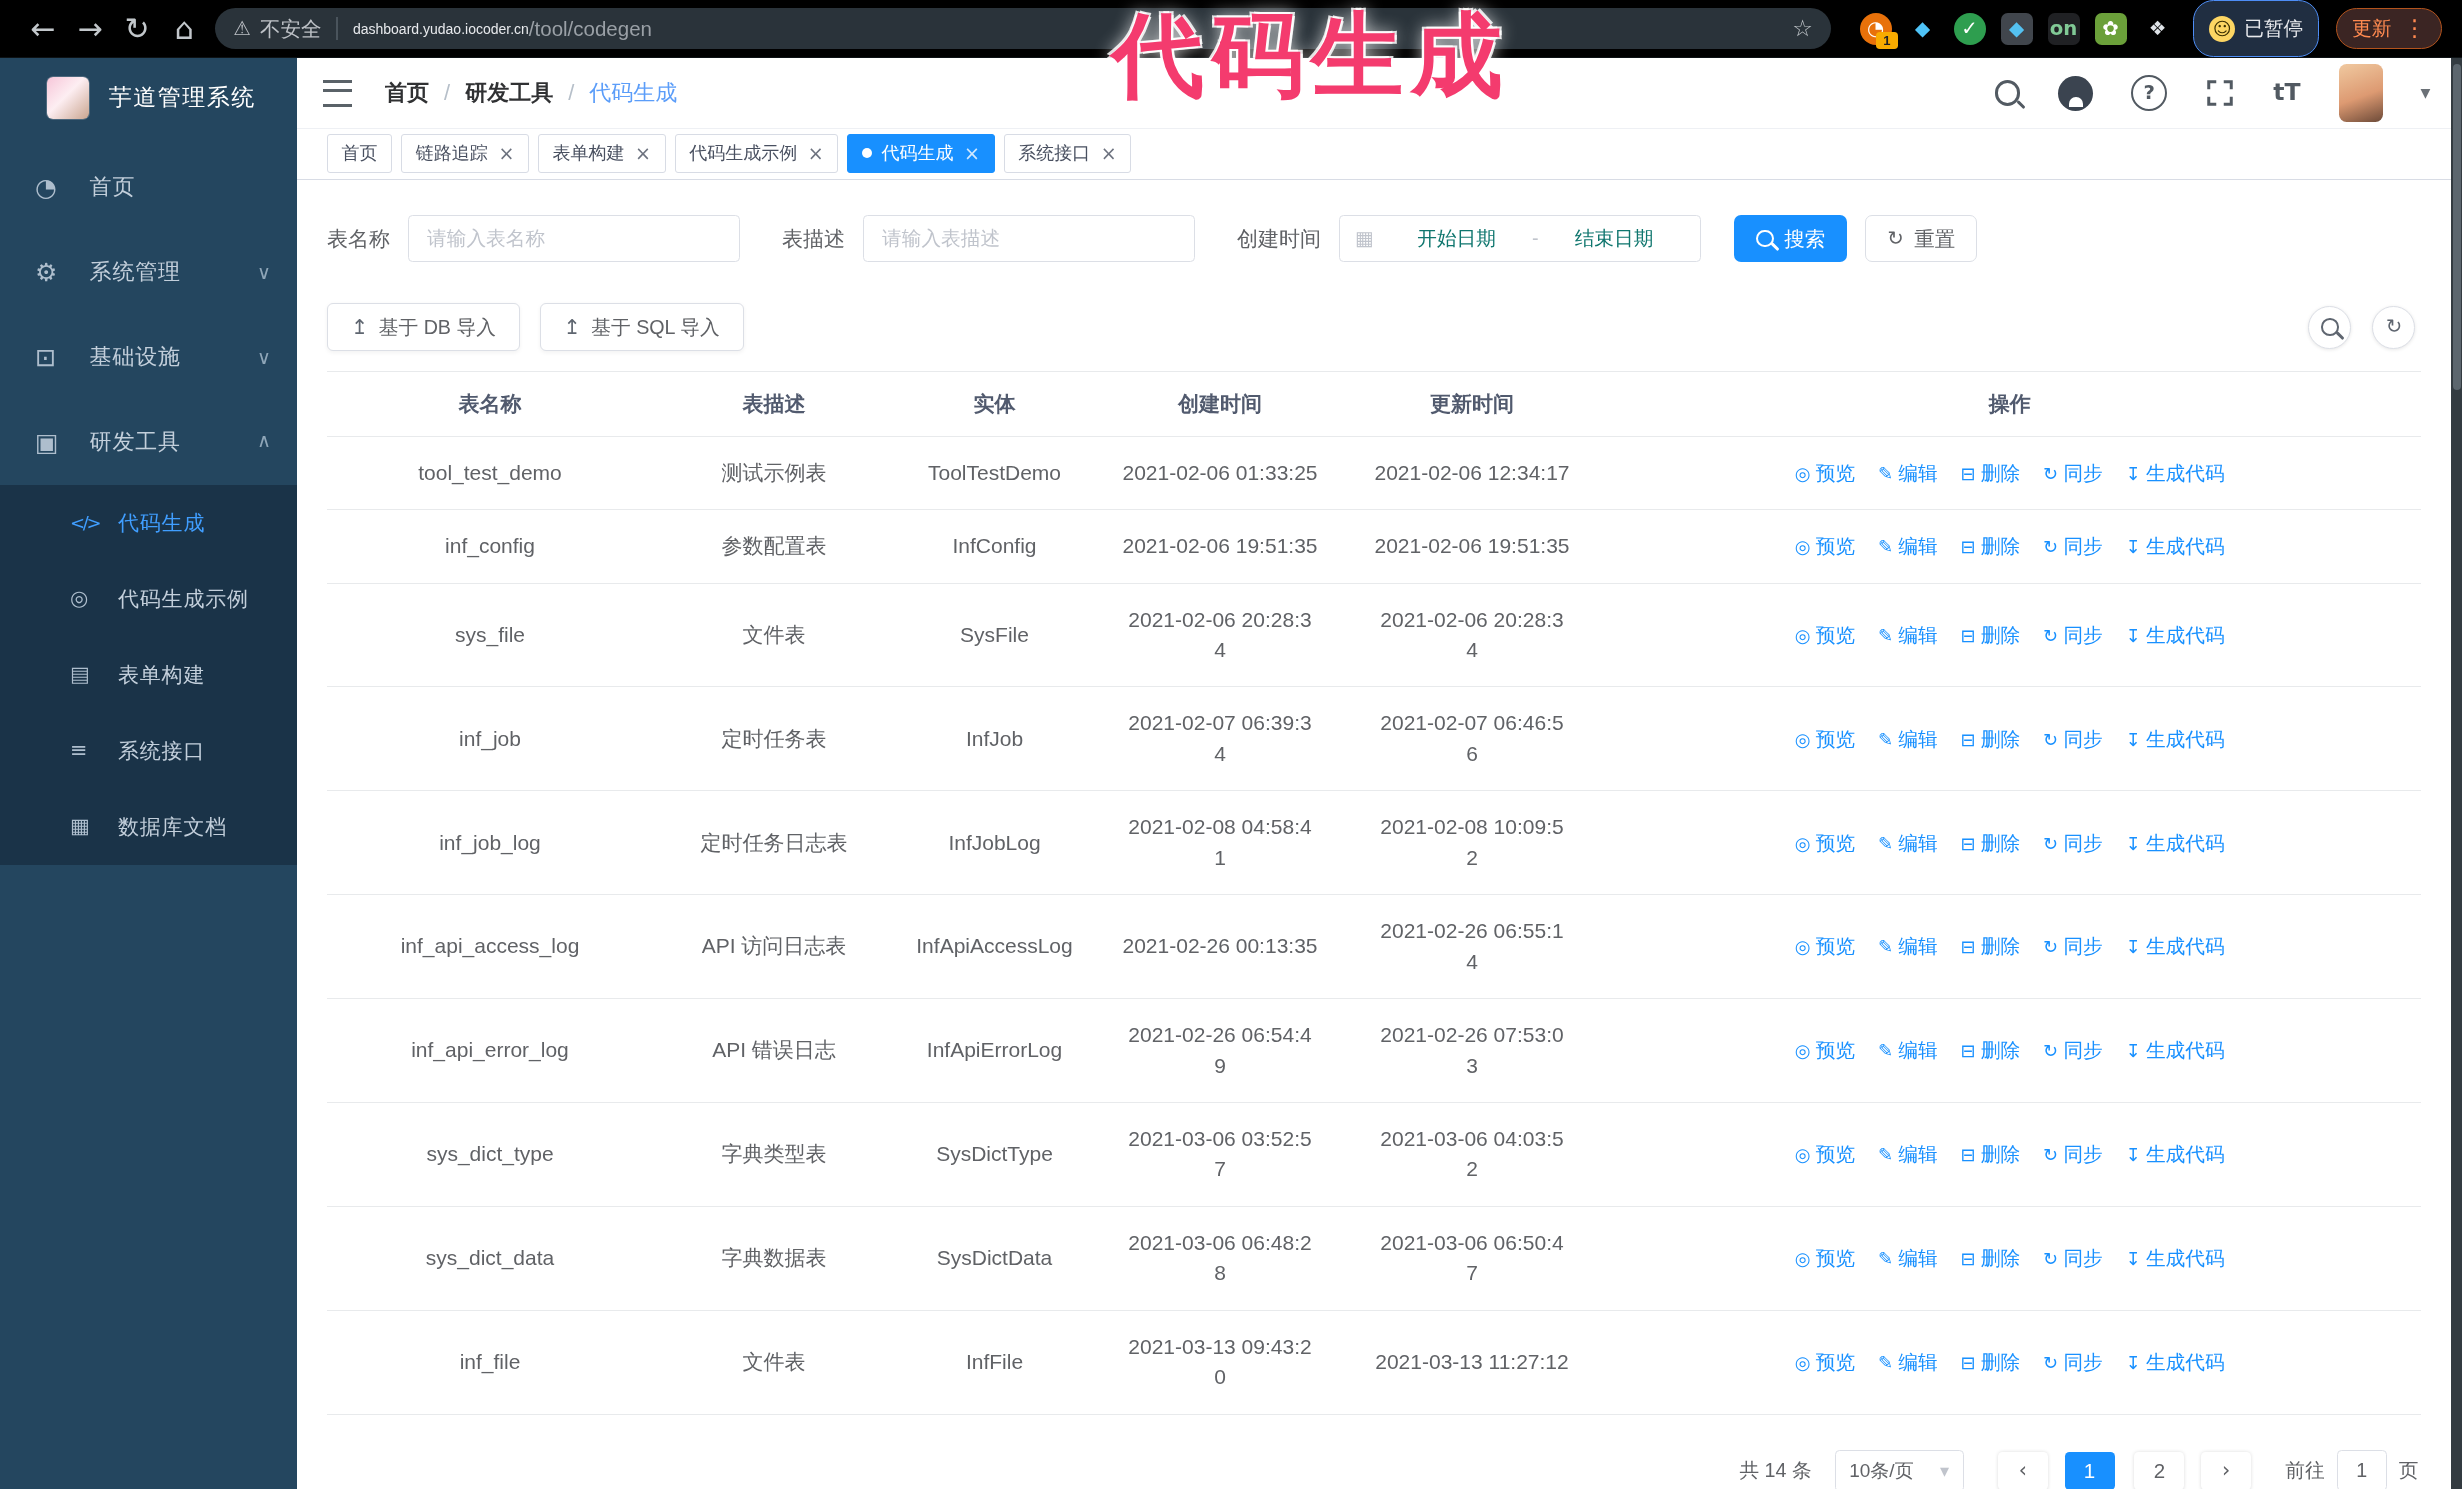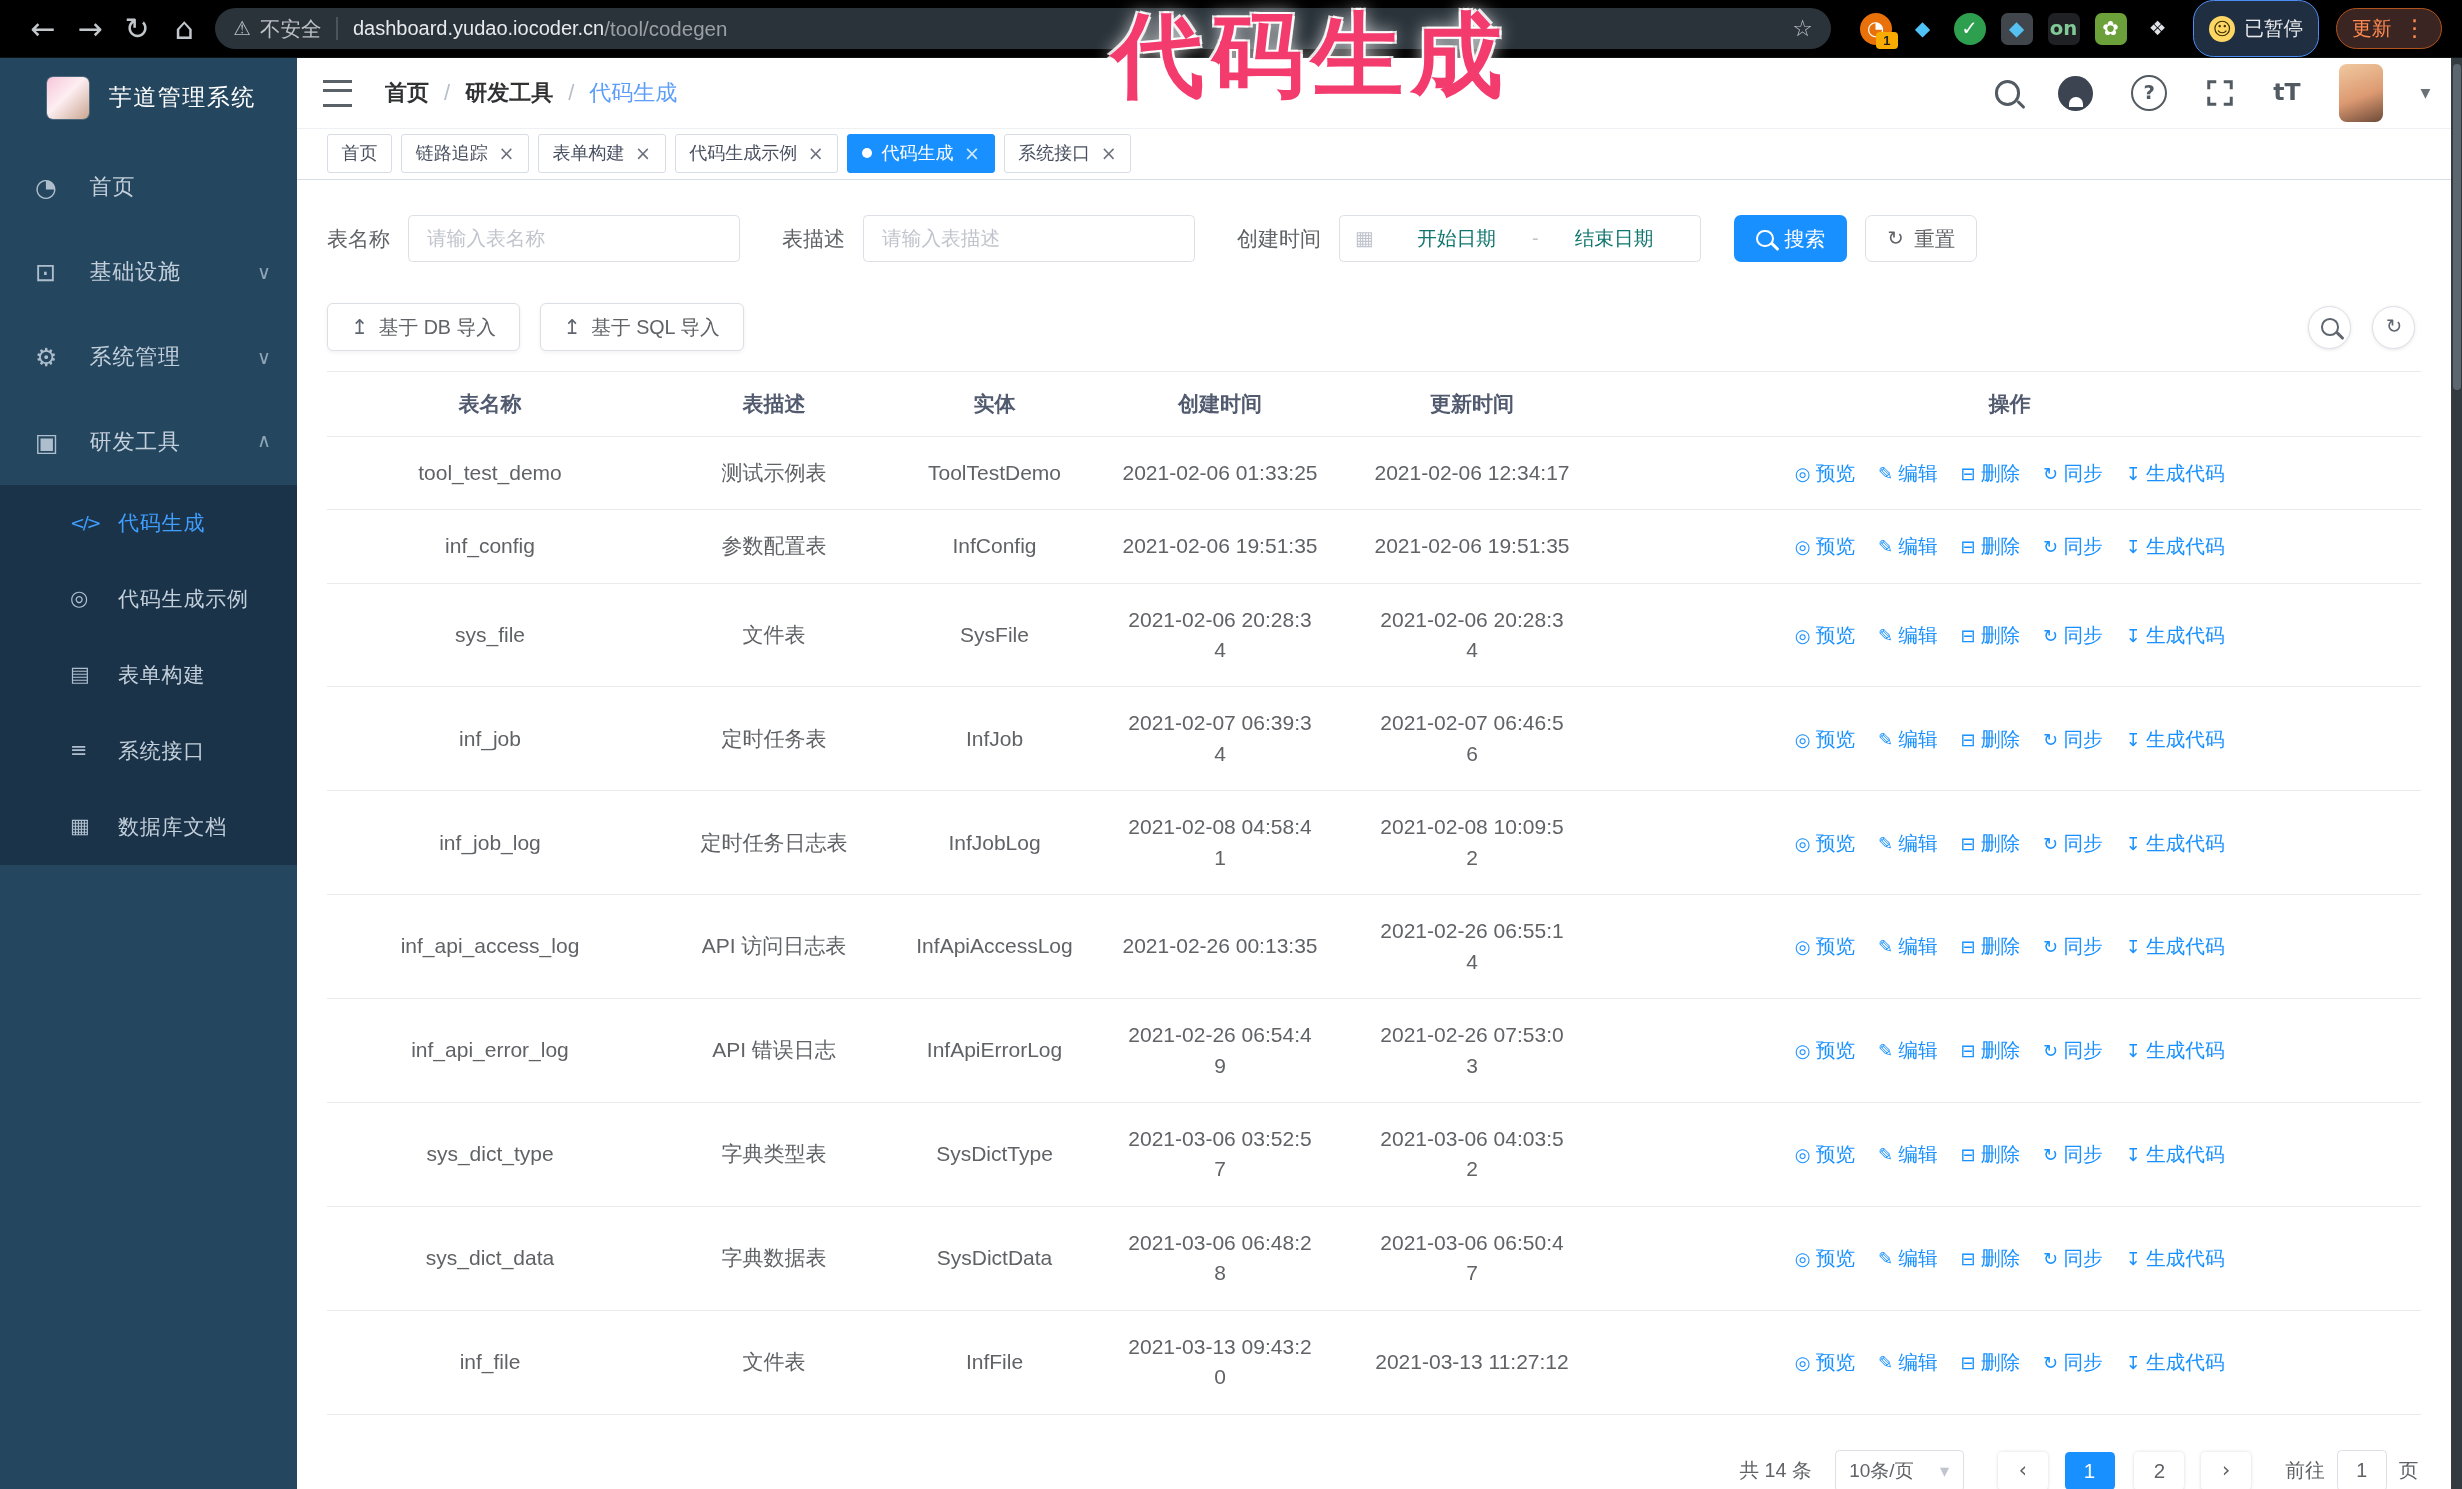--- a/index.html
+++ b/index.html
@@ -44,21 +44,21 @@
   .mag{position:relative;display:inline-block;width:16.7px;height:16.7px;border:3px solid currentColor;border-radius:50%;}
   .mag::after{content:"";position:absolute;width:9.8px;height:3px;background:currentColor;transform:rotate(45deg);right:-8.3px;bottom:-3px;border-radius:1.5px;}
 
   
   .browser-bar{position:absolute;left:0;top:0;width:2462px;height:58px;background:#000000;display:flex;align-items:center;padding:0 19.7px;box-sizing:border-box;border-bottom:1.5px solid #0d1215;z-index:5;}
   .nav-ic{width:47px;text-align:center;font-size:30px;color:#c2c7cb;cursor:pointer;}
   .url-pill{flex:1;height:41px;border-radius:21px;background:#2a333a;display:flex;align-items:center;padding:0 18px;margin:0 13.6px 0 7.6px;min-width:0;}
   .url-pill .warn{font-size:19.7px;color:#bdc1c6;margin-right:9px;}
   .sec-label{font-size:20.5px;color:#bdc1c6;}
   .pill-div{width:1.5px;height:23px;background:#4a545c;margin:0 15px;}
-  .url-host{font-size:20px;color:#e8eaed;}
+  .url-host{font-size:14px;color:#e8eaed;}
   .url-path{font-size:20.5px;color:#9aa0a6;}
   .spacer{flex:1;}
   .url-pill .star{font-size:23px;color:#c2c7cb;}
   .ext-row{display:flex;align-items:center;}
   .ext{position:relative;width:32px;height:32px;border-radius:6.8px;margin-left:15px;display:flex;align-items:center;justify-content:center;cursor:pointer;}
   .ext.circle{border-radius:50%;}
   .ext-glyph{font-size:19.7px;font-family:"DejaVu Sans",sans-serif;font-weight:700;}
   .ext-badge{position:absolute;right:-6px;bottom:-4.5px;min-width:16.7px;height:16.7px;background:#f9ab00;color:#202124;font-size:13px;border-radius:3.8px;display:flex;align-items:center;justify-content:center;padding:0 2.3px;font-weight:700;}
   .paused-pill{height:39px;border-radius:20.5px;border:1.5px solid #4d8df6;background:#202e41;display:flex;align-items:center;gap:9px;padding:8px 15px;margin-left:19.7px;color:#e8eaed;font-size:19.7px;cursor:pointer;}
   .face{width:26px;height:26px;border-radius:50%;background:#fdd663;color:#3b2f00;font-size:18px;display:flex;align-items:center;justify-content:center;}
@@ -235,28 +235,28 @@
     </div>
     <nav class="menu">
 
         <div class="menu-item">
           <span class="mi ico" data-icon="dashboard"></span>
           <span class="mi-label">首页</span>
 
         </div>
 
         <div class="menu-item">
+          <span class="mi ico" data-icon="gear"></span>
+          <span class="mi-label">系统管理</span>
+          <span class="chev ico" data-icon="chevron"></span>
+        </div>
+
+        <div class="menu-item">
           <span class="mi ico" data-icon="monitor"></span>
           <span class="mi-label">基础设施</span>
-          <span class="chev ico" data-icon="chevron"></span>
-        </div>
-
-        <div class="menu-item">
-          <span class="mi ico" data-icon="gear"></span>
-          <span class="mi-label">系统管理</span>
           <span class="chev ico" data-icon="chevron"></span>
         </div>
 
         <div class="menu-item">
           <span class="mi ico" data-icon="toolbox"></span>
           <span class="mi-label">研发工具</span>
           <span class="chev ico up" data-icon="chevron"></span>
         </div>
       </nav>
     <div class="submenu">

